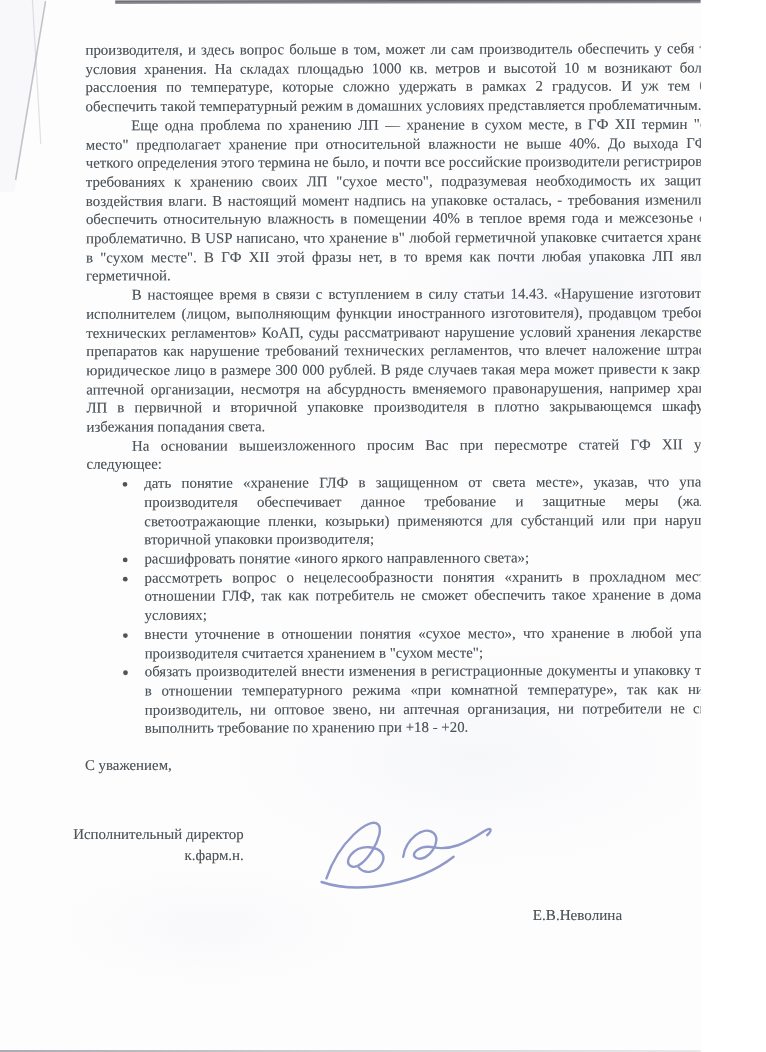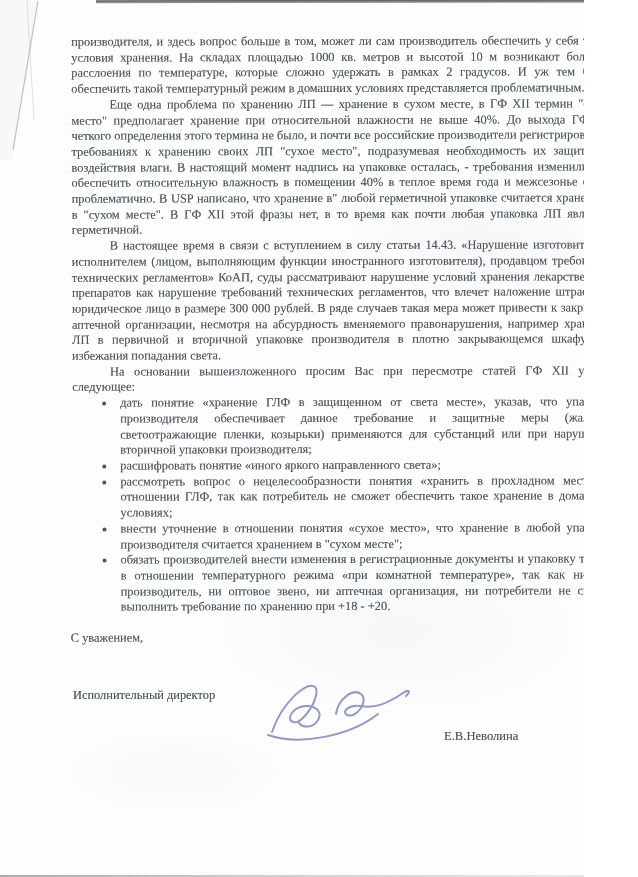--- a/index.html
+++ b/index.html
@@ -45,27 +45,27 @@
     text-shadow: 0 0 0.5px rgba(92,100,106,0.55);
     transform: rotate(-0.15deg);
   }
   .para { margin: 0; text-indent: 38px; }
   .para.no-indent { text-indent: 0; }
   .bullets { margin: 0; padding: 0 0 0 44px; }
   .bullets li { margin: 0; padding-left: 4px; }
   .closing { margin: 15px 0 0 -2px; text-indent: 0; text-align: left; }
   
   .sig-left {
-    position: absolute; left: 73px; top: 686px;
+    position: absolute; left: 61px; top: 686px;
     font-size: 12.4px; line-height: 18px; text-align: right;
     text-shadow: 0 0 0.5px rgba(92,100,106,0.55);
   }
   .signature-wrap { position: absolute; left: 258px; top: 672px; width: 170px; height: 80px; }
   .sig-name {
-    position: absolute; left: 444px; top: 729px;
+    position: absolute; left: 444px; top: 756px;
     font-size: 12.6px; text-shadow: 0 0 0.5px rgba(92,100,106,0.55);
   }
 </style>
 </head>
 <body>
 
 <div class="page">
 
   <div class="edge-top"></div>
   <svg class="corner-fold" viewBox="0 0 60 170" width="60" height="170">
@@ -86,20 +86,21 @@
       <li>расшифровать понятие «иного яркого направленного света»;</li>
       <li>рассмотреть вопрос о нецелесообразности понятия «хранить в прохладном месте» в отношении ГЛФ, так как потребитель не сможет  обеспечить такое хранение в домашних условиях;</li>
       <li>внести уточнение в отношении понятия «сухое место», что хранение в любой упаковке производителя считается хранением в "сухом месте";</li>
       <li>обязать производителей внести изменения в регистрационные документы и упаковку товара в отношении температурного режима «при комнатной температуре», так как ни сам производитель, ни оптовое звено, ни аптечная организация, ни потребители не смогут выполнить требование по хранению при +18 - +20.</li>
     </ul>
     <p class="closing">С уважением,</p>
   </div>
 
   <div class="sig-left">
     <div>Исполнительный директор</div>
+    <div>к.фарм.н.</div>
   </div>
 
   <div class="signature-wrap">
     <svg viewBox="0 0 170 80" width="170" height="80">
       <g fill="none" stroke="#7f88c0" stroke-width="2" stroke-linecap="round" opacity="0.85">
         <path d="M14,60 C 24,30 50,8 57,15 C 64,22 45,54 35,50 C 27,47 36,33 50,34 C 60,35 64,41 60,48 C 56,55 46,57 41,51"></path>
         <path d="M78,42 C 80,27 95,16 103,22 C 111,28 99,47 89,43 C 83,40 91,32 103,34 C 117,37 130,31 145,21 C 151,17 153,19 148,24"></path>
         <path d="M10,63 C 42,74 92,64 120,42"></path>
       </g>
     </svg>

